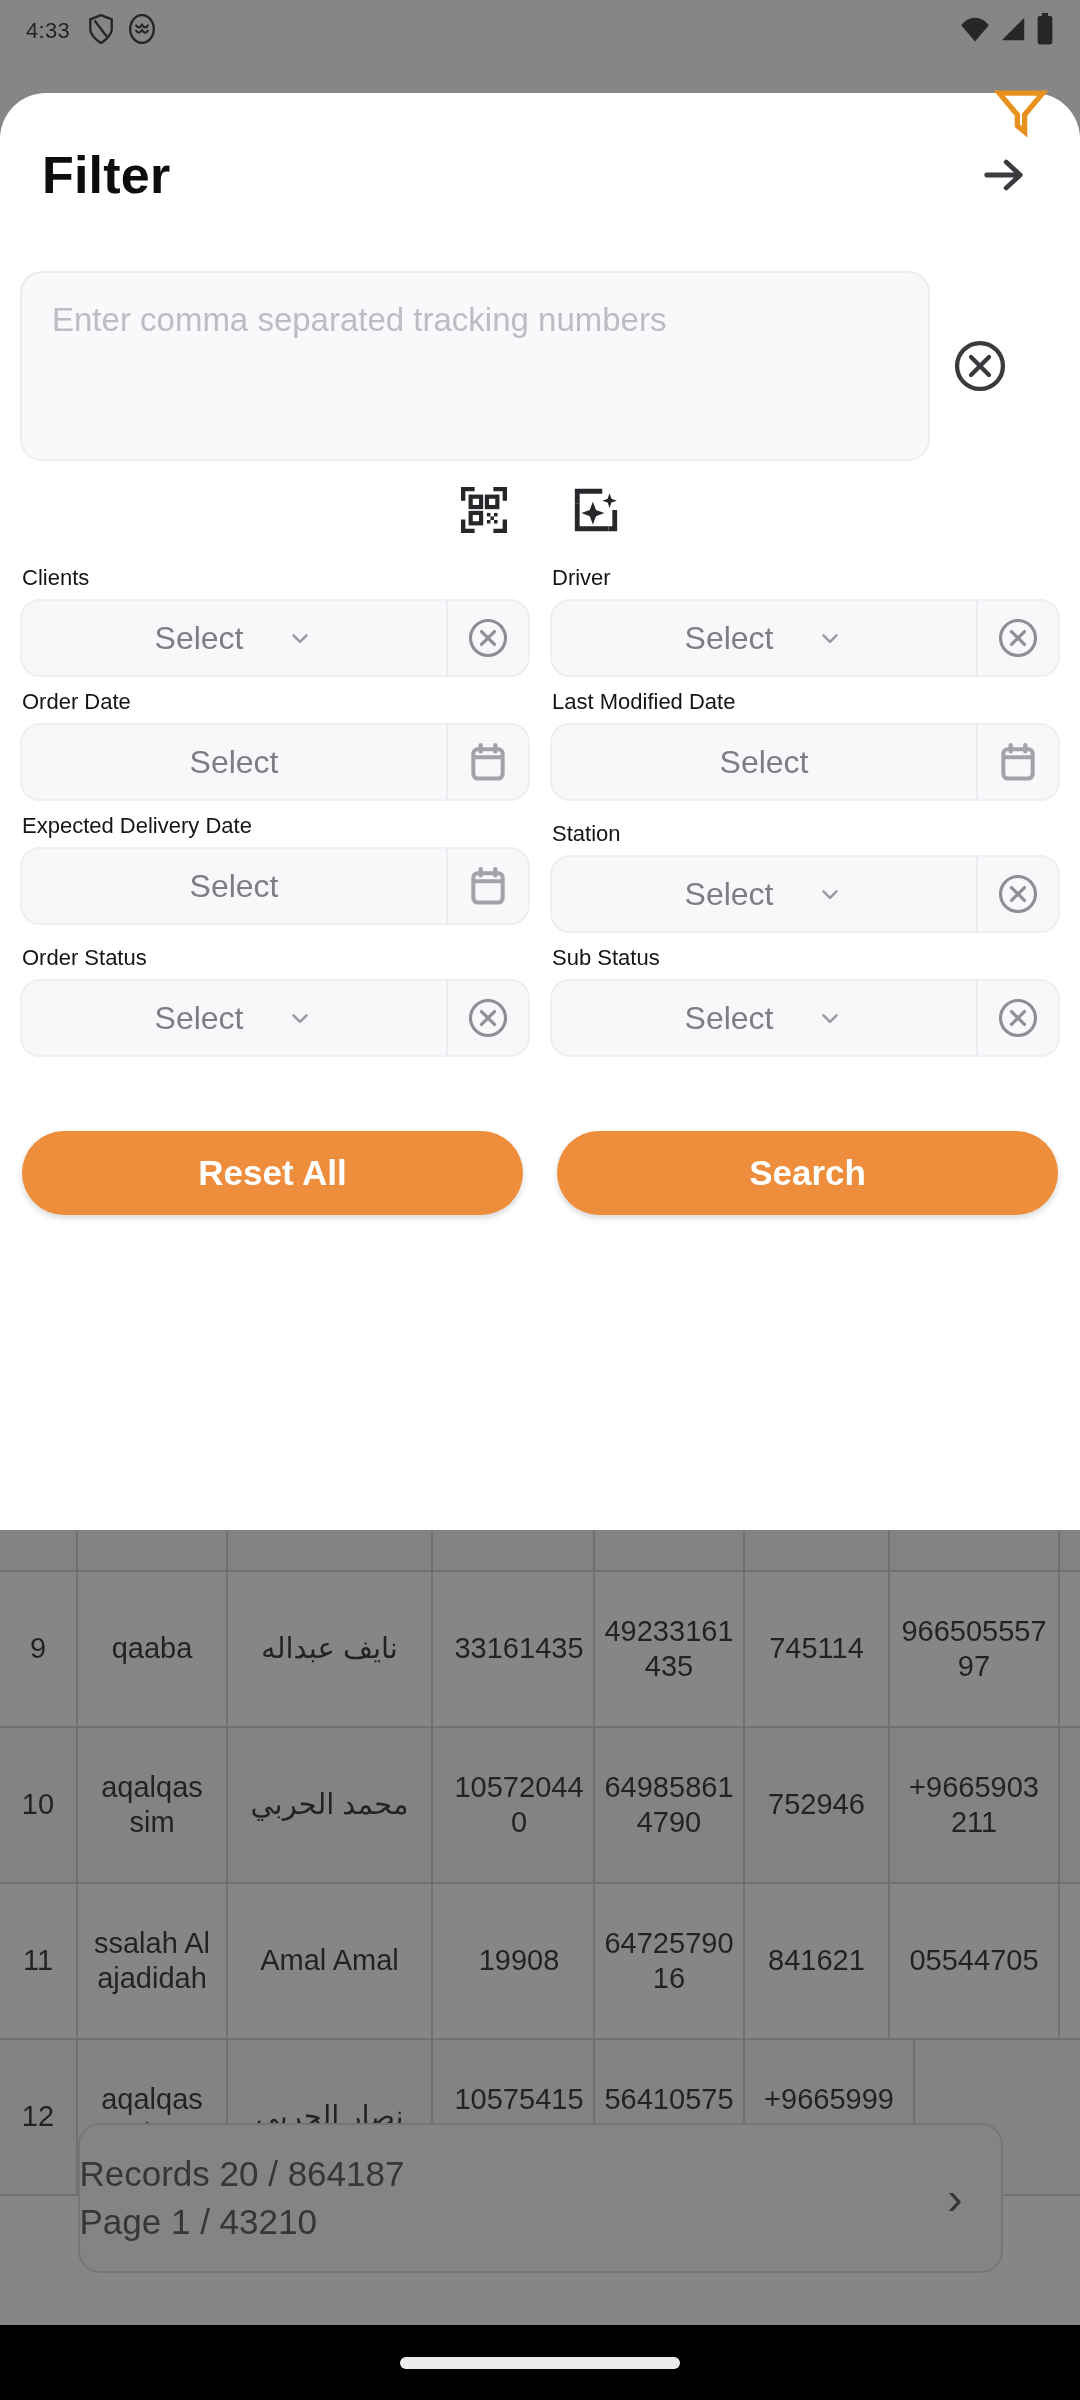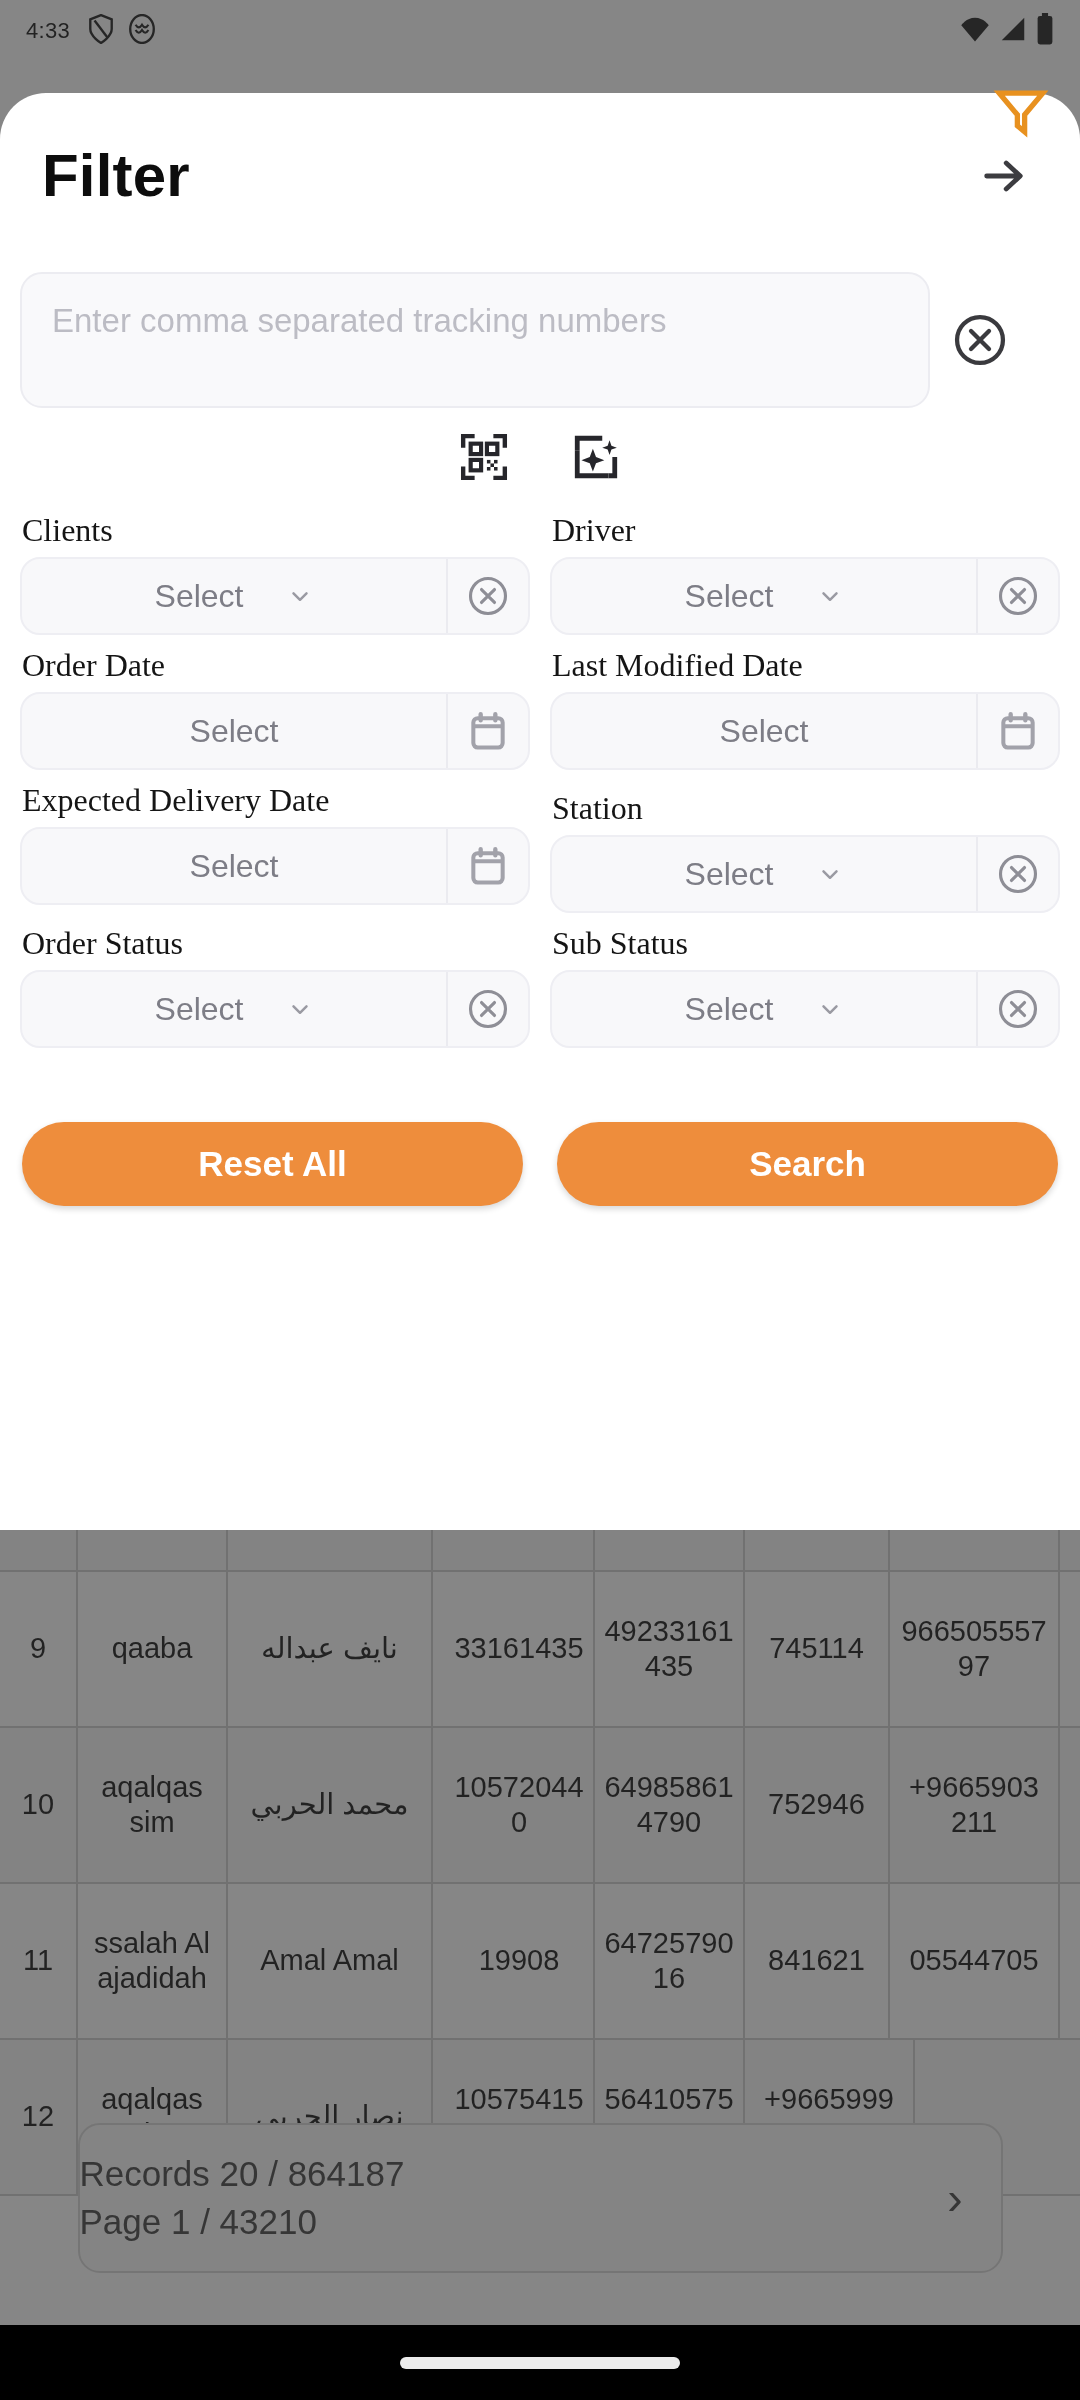--- a/index.html
+++ b/index.html
@@ -123,37 +123,37 @@
     position: absolute; left: 0; top: 93px;
     width: 1080px; height: 1437px;
     background: #ffffff;
     border-radius: 46px 46px 0 0;
   }
   #sheet-head {
     display: flex; align-items: center;
     padding: 48px 42px 0 42px;
   }
   #sheet-title {
-    font-size: 60px; font-weight: 700; color: #0d0d0d;
+    font-size: 52px; font-weight: 700; color: #0d0d0d;
     letter-spacing: 0.2px;
   }
   #sheet-forward {
     margin-left: auto;
     width: 68px; height: 68px;
     display: flex; align-items: center; justify-content: center;
   }
 
   
   #track-row {
     display: flex; align-items: center;
     padding: 62px 0 0 0;
   }
   #track-box {
     margin-left: 20px;
-    width: 910px; height: 136px;
+    width: 910px; height: 190px;
     background: #f9f9fb;
     border: 2px solid #ececf1;
     border-radius: 22px;
     padding: 28px 30px;
   }
   #track-box .ph {
     font-size: 33px; color: #bcbcc4;
   }
   #track-clear {
     width: 100px;
@@ -167,24 +167,23 @@
   }
 
   
   #fields {
     padding: 14px 20px 0 20px;
   }
   .frow { display: flex; }
   .fcol { width: 520px; }
   .fcol.left  { margin-right: 20px; }
   .flabel {
-    font-size: 32px; color: #151515;
+    font-size: 22px; color: #151515;
     padding: 12px 0 8px 2px;
     white-space: nowrap;
-    font-family: Liberation Serif, serif;
   }
   .flabel.lower { padding-top: 20px; }
   .fctrl {
     display: flex; align-items: stretch;
     height: 78px;
     background: #f8f8fa;
     border: 2px solid #eeeef3;
     border-radius: 20px;
     overflow: hidden;
   }

